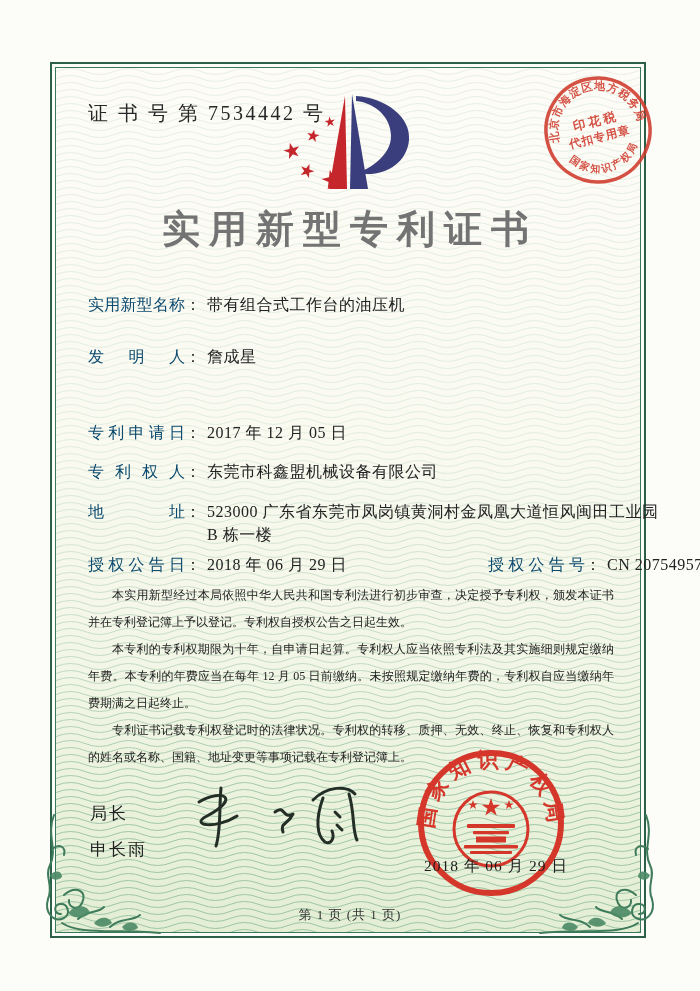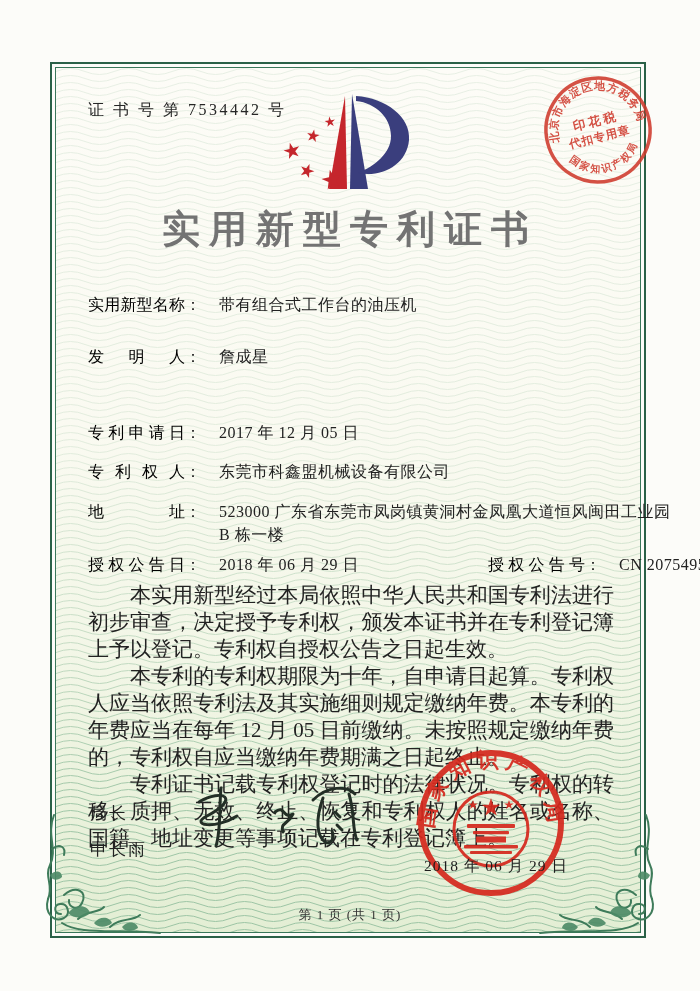--- a/index.html
+++ b/index.html
@@ -22,43 +22,43 @@
   .guilloche{
     position:absolute;inset:0;width:100%;height:100%;
     -webkit-mask-image:linear-gradient(180deg,rgba(0,0,0,.22) 0%,rgba(0,0,0,.25) 45%,rgba(0,0,0,.55) 68%,rgba(0,0,0,.95) 85%,#000 100%);
     mask-image:linear-gradient(180deg,rgba(0,0,0,.22) 0%,rgba(0,0,0,.25) 45%,rgba(0,0,0,.55) 68%,rgba(0,0,0,.95) 85%,#000 100%);
   }
   .corner-flourish{position:absolute;z-index:3;}
   .corner-left{left:38px;bottom:40px;}
   .corner-right{right:38px;bottom:40px;transform:scaleX(-1);}
   
   .cert-no{
-    position:absolute;left:88px;top:100px;font-size:16px;letter-spacing:2.5px;
+    position:absolute;left:88px;top:100px;font-size:20px;letter-spacing:2.5px;
     color:#262626;z-index:2;
   }
   .logo{position:absolute;left:272px;top:90px;z-index:2;}
   .tax-stamp{position:absolute;left:523px;top:55px;z-index:4;transform:rotate(-14deg);}
   .doc-title{
     position:absolute;left:0;top:204px;width:100%;text-align:center;
     font-size:38px;font-weight:600;letter-spacing:9px;color:#737373;z-index:2;
   }
   
   .field-row{position:absolute;left:88px;font-size:16px;line-height:1.45;z-index:2;white-space:nowrap;}
   .field-label{
     display:inline-block;width:97px;text-align:justify;text-align-last:justify;
-    vertical-align:top;color:#000000;
+    vertical-align:top;color:#0c4a6e;
   }
   .field-colon{display:inline-block;vertical-align:top;color:#222;}
-  .field-value{display:inline-block;vertical-align:top;margin-left:18px;color:#222;letter-spacing:.5px;}
+  .field-value{display:inline-block;vertical-align:top;margin-left:6px;color:#222;letter-spacing:.5px;}
   .field-value.wrap{white-space:normal;width:456px;font-family:Liberation Serif, serif;}
   .row-auth-no{position:absolute;left:400px;top:0;}
   
   .body-text{
     position:absolute;left:88px;top:582px;width:526px;z-index:2;
-    font-size:21px;line-height:27px;text-align:justify;color:#222;
+    font-size:12px;line-height:27px;text-align:justify;color:#222;
   }
   .body-text p{margin:0;text-indent:2em;}
   
   .signer{position:absolute;left:90px;z-index:4;font-size:17px;letter-spacing:2px;color:#222;
     font-family:"Liberation Sans","DejaVu Sans",sans-serif;}
   .signer-title{top:802px;}
   .signer-name{top:838px;}
   .signature{position:absolute;left:185px;top:772px;z-index:4;}
   .office-seal{position:absolute;left:400px;top:732px;z-index:3;}
   .seal-date{

